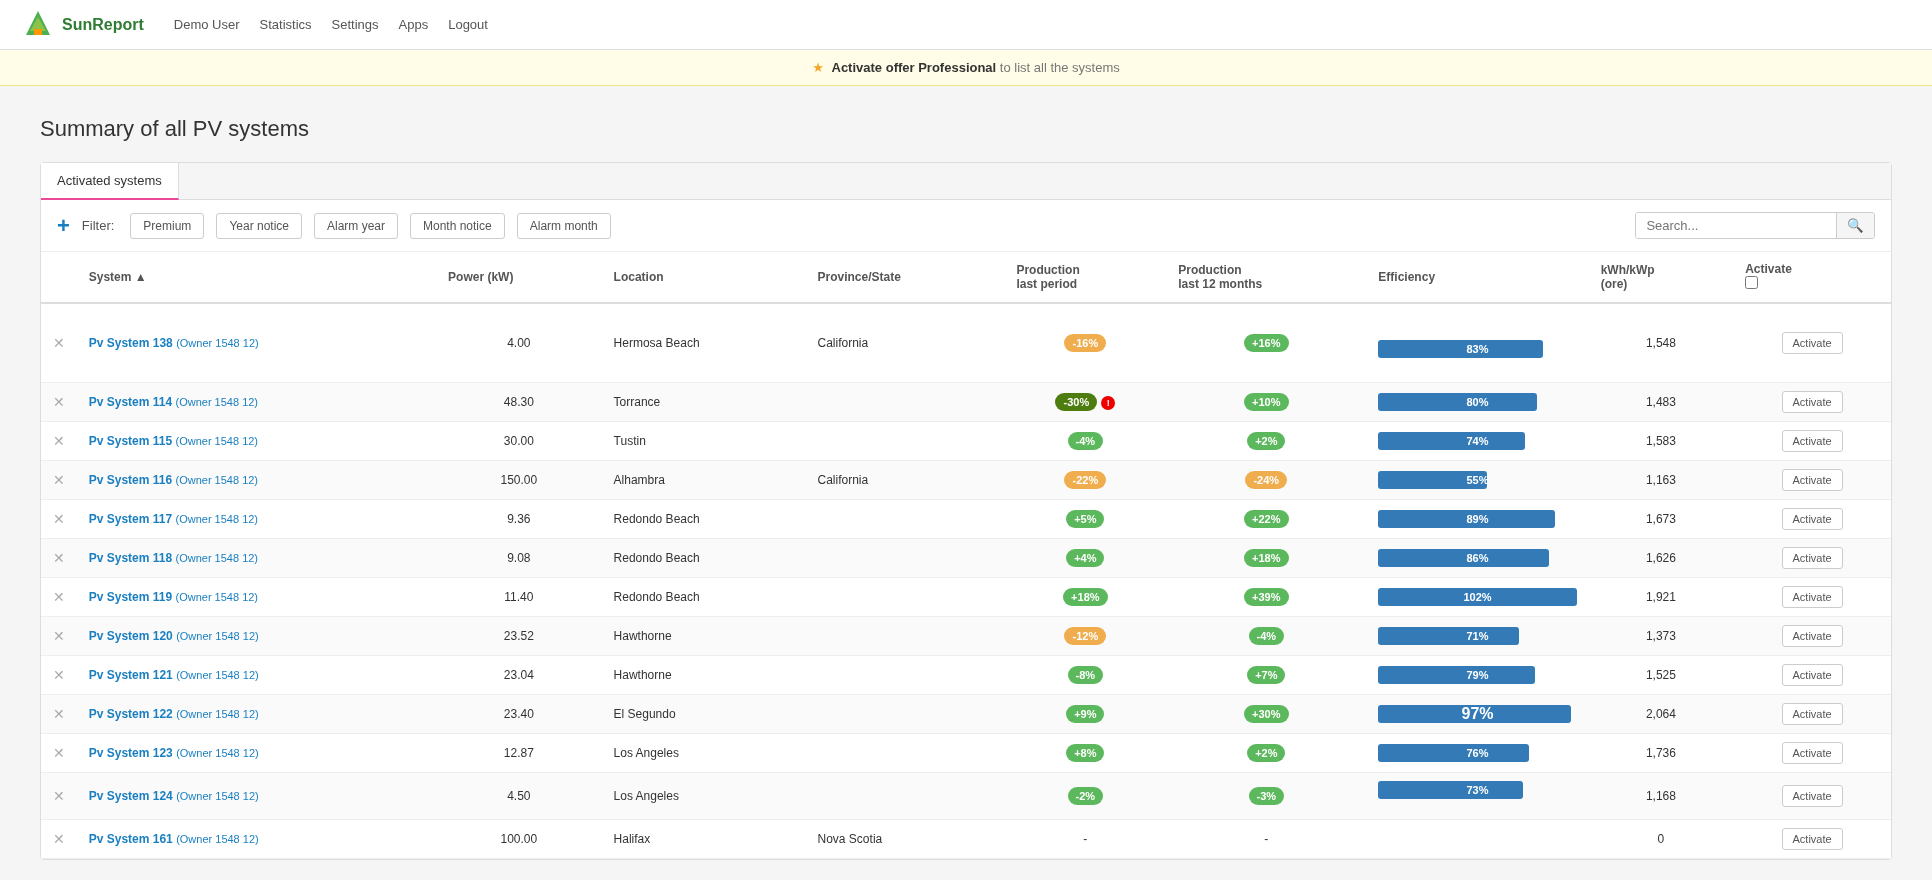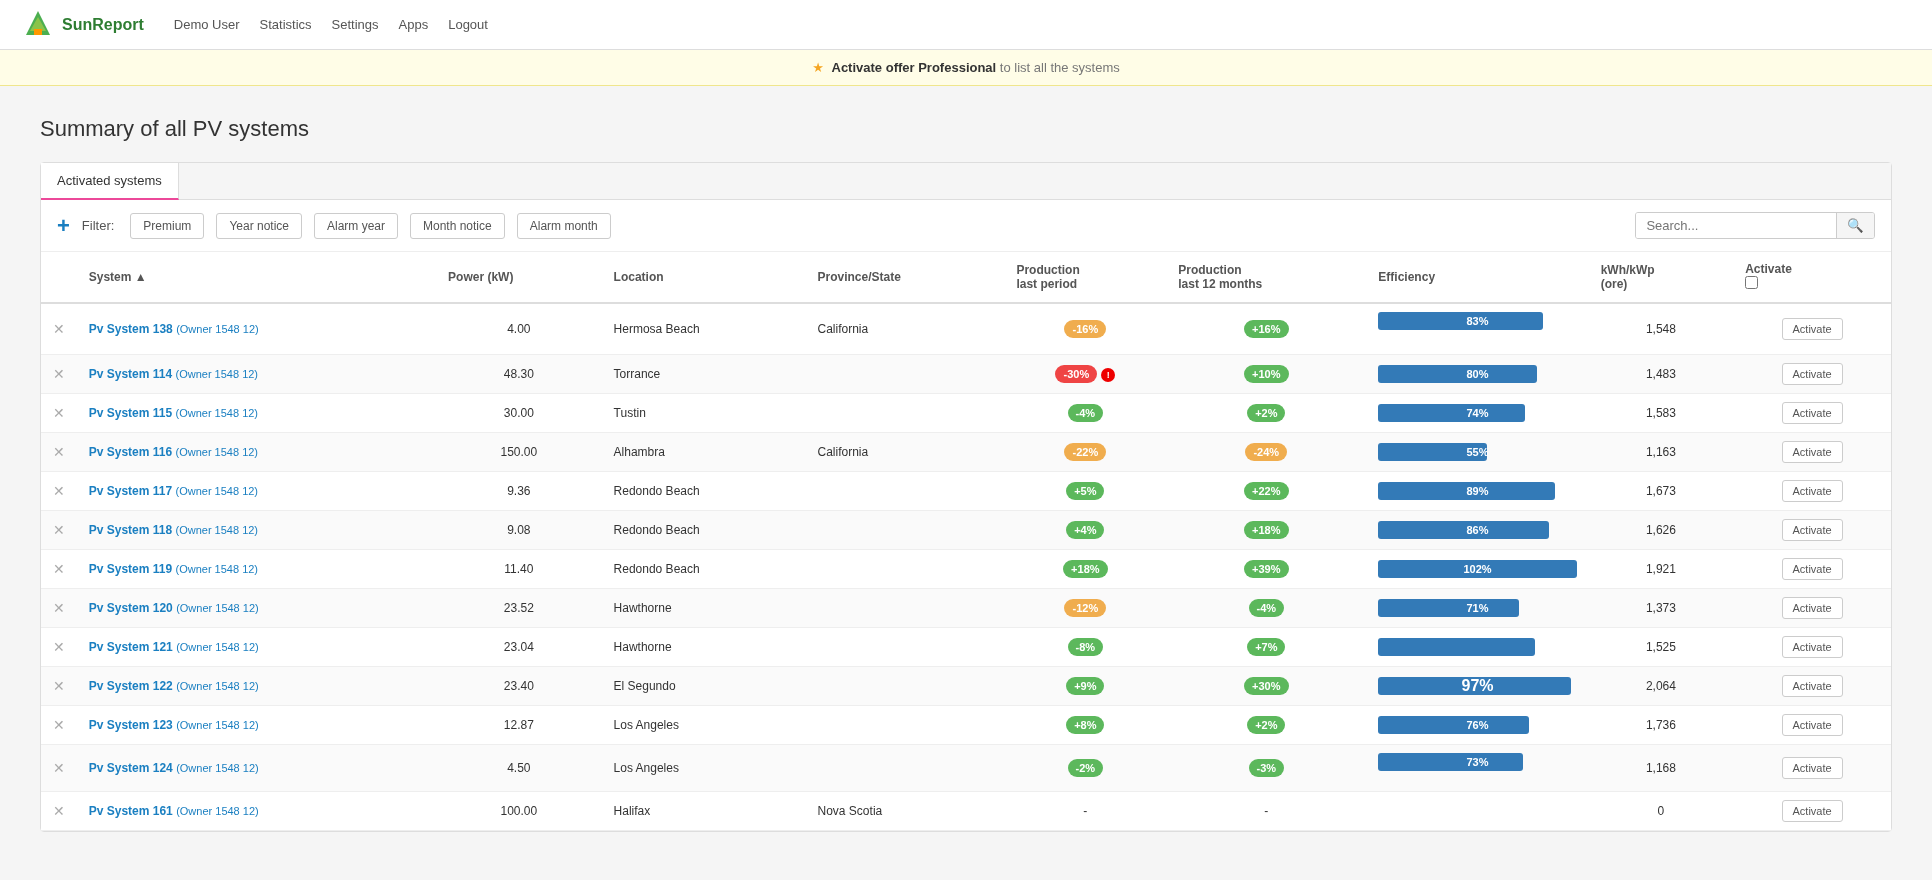--- a/index.html
+++ b/index.html
@@ -186,21 +186,21 @@
     .badge {
       display: inline-block;
       padding: 3px 8px;
       border-radius: 10px;
       font-size: 11px;
       font-weight: bold;
       color: #fff;
     }
     .badge-green { background: #5cb85c; }
     .badge-orange { background: #f0ad4e; }
-    .badge-red { background: #ef4444; }
+    .badge-red { background: #4d7c0f; }
 
     .activate-btn {
       padding: 4px 10px;
       border: 1px solid #ccc;
       background: #fff;
       border-radius: 3px;
       font-size: 11px;
       cursor: pointer;
       color: #555;
       white-space: nowrap;
@@ -298,21 +298,21 @@
         <tbody id="table-body">
         <tr style="background: rgb(255, 255, 255);">
               <td><button class="remove-btn">✕</button></td>
               <td><a href="#" class="system-link">Pv System 138</a> <span class="owner-text">(Owner 1548 12)</span></td>
               <td class="align-right">4.00</td>
               <td>Hermosa Beach</td>
               <td>California</td>
               <td class="align-center"><span class="badge badge-orange">-16%</span></td>
               <td class="align-center"><span class="badge badge-green">+16%</span></td>
               <td style="min-width: 120px;">
-      <div style="position:relative; width:100%; height:34px;">
+      <div style="position:relative; width:100%; height:34px;margin-top:28px;">
         <div style="background:#337ab7; border-radius:3px; width:83%; height:18px; min-width:30px;"></div>
         <span style="position:absolute; top:0; left:50%; transform:translateX(-50%); color:#fff; font-size:11px; font-weight:bold; line-height:18px;">83%</span>
       </div>
               </td>
               <td class="align-right">1,548</td>
               <td class="align-center"><button class="activate-btn">Activate</button></td>
             </tr>
             <tr style="background: rgb(250, 250, 250);">
               <td><button class="remove-btn">✕</button></td>
               <td><a href="#" class="system-link">Pv System 114</a> <span class="owner-text">(Owner 1548 12)</span></td>
@@ -436,21 +436,21 @@
               <td><button class="remove-btn">✕</button></td>
               <td><a href="#" class="system-link">Pv System 121</a> <span class="owner-text">(Owner 1548 12)</span></td>
               <td class="align-right">23.04</td>
               <td>Hawthorne</td>
               <td></td>
               <td class="align-center"><span class="badge badge-green">-8%</span></td>
               <td class="align-center"><span class="badge badge-green">+7%</span></td>
               <td style="min-width: 120px;">
       <div style="position:relative; width:100%; height:18px;">
         <div style="background:#337ab7; border-radius:3px; width:79%; height:18px; min-width:30px;"></div>
-        <span style="position:absolute; top:0; left:50%; transform:translateX(-50%); color:#fff; font-size:11px; font-weight:bold; line-height:18px;margin-top:14px;">79%</span>
+        <span style="position:absolute; top:0; left:50%; transform:translateX(-50%); color:#fff; font-size:11px; font-weight:bold; line-height:18px;">79%</span>
       </div>
               </td>
               <td class="align-right">1,525</td>
               <td class="align-center"><button class="activate-btn">Activate</button></td>
             </tr>
             <tr style="background: rgb(250, 250, 250);">
               <td><button class="remove-btn">✕</button></td>
               <td><a href="#" class="system-link">Pv System 122</a> <span class="owner-text">(Owner 1548 12)</span></td>
               <td class="align-right">23.40</td>
               <td>El Segundo</td>

